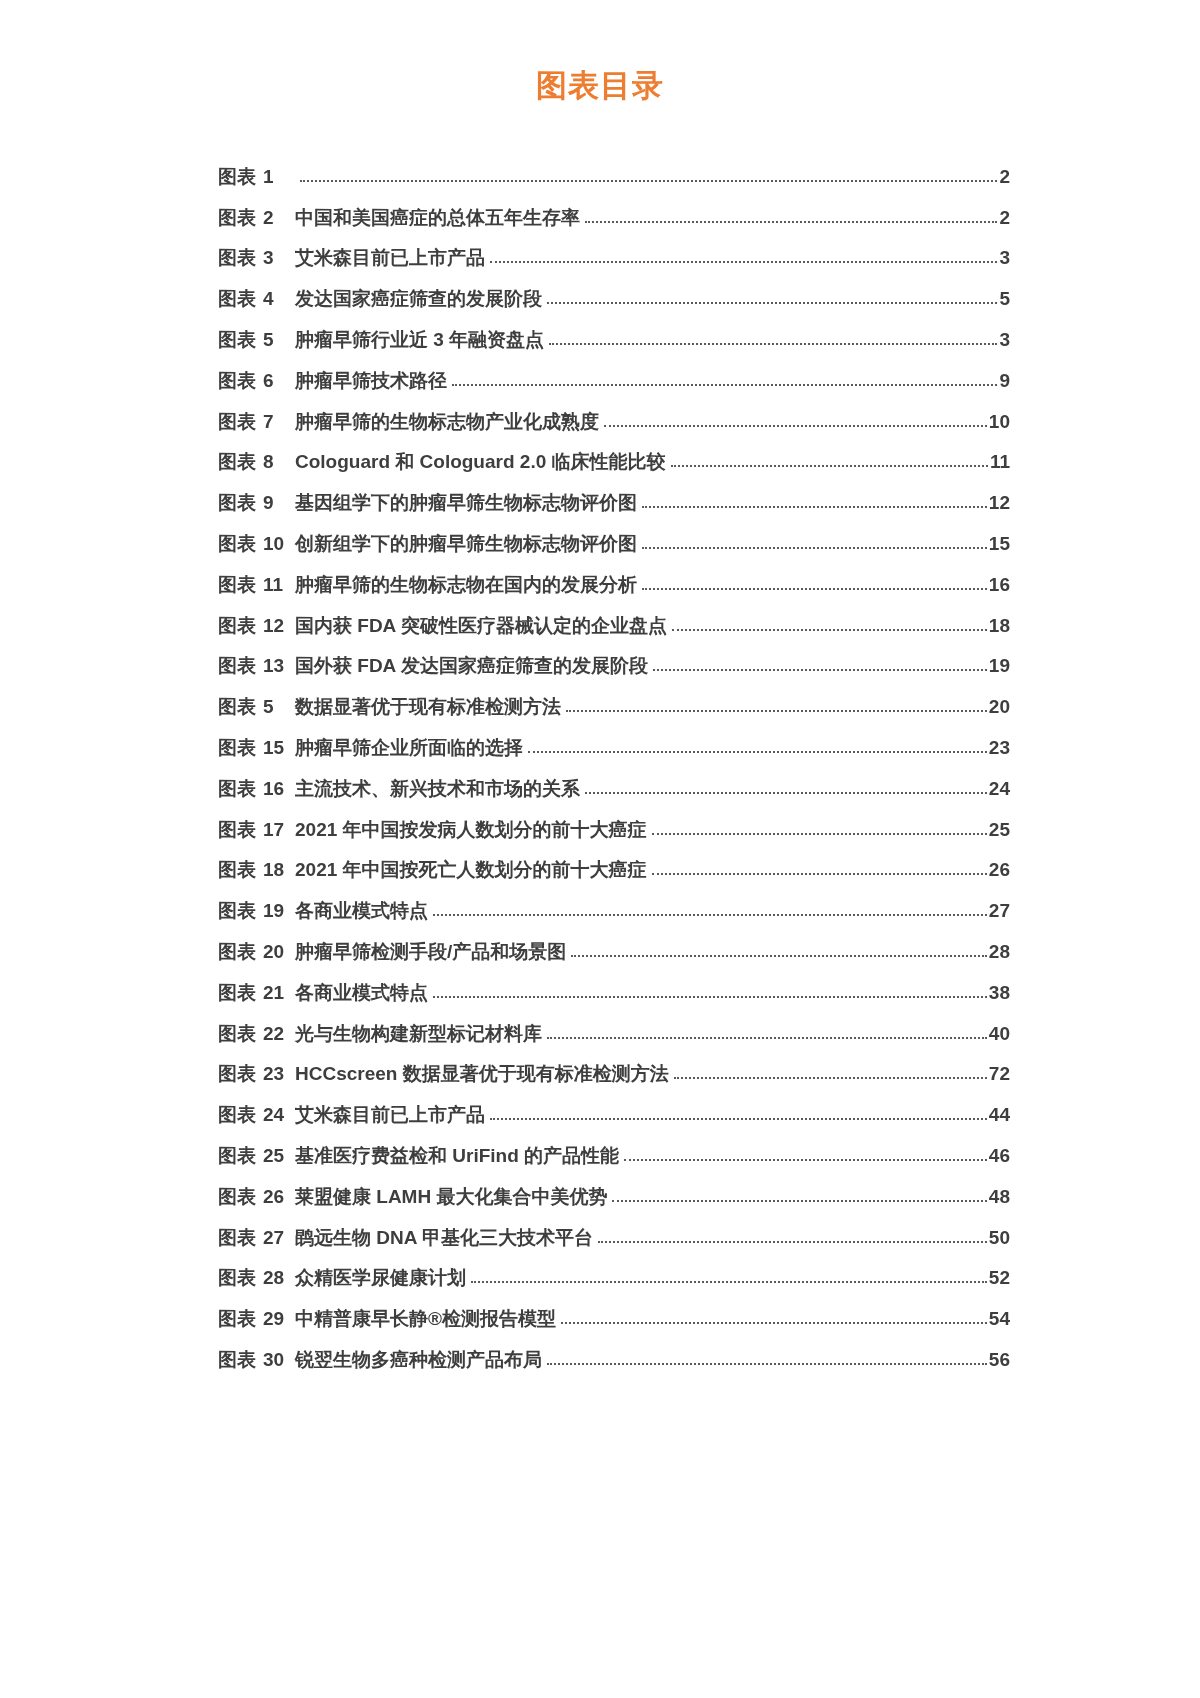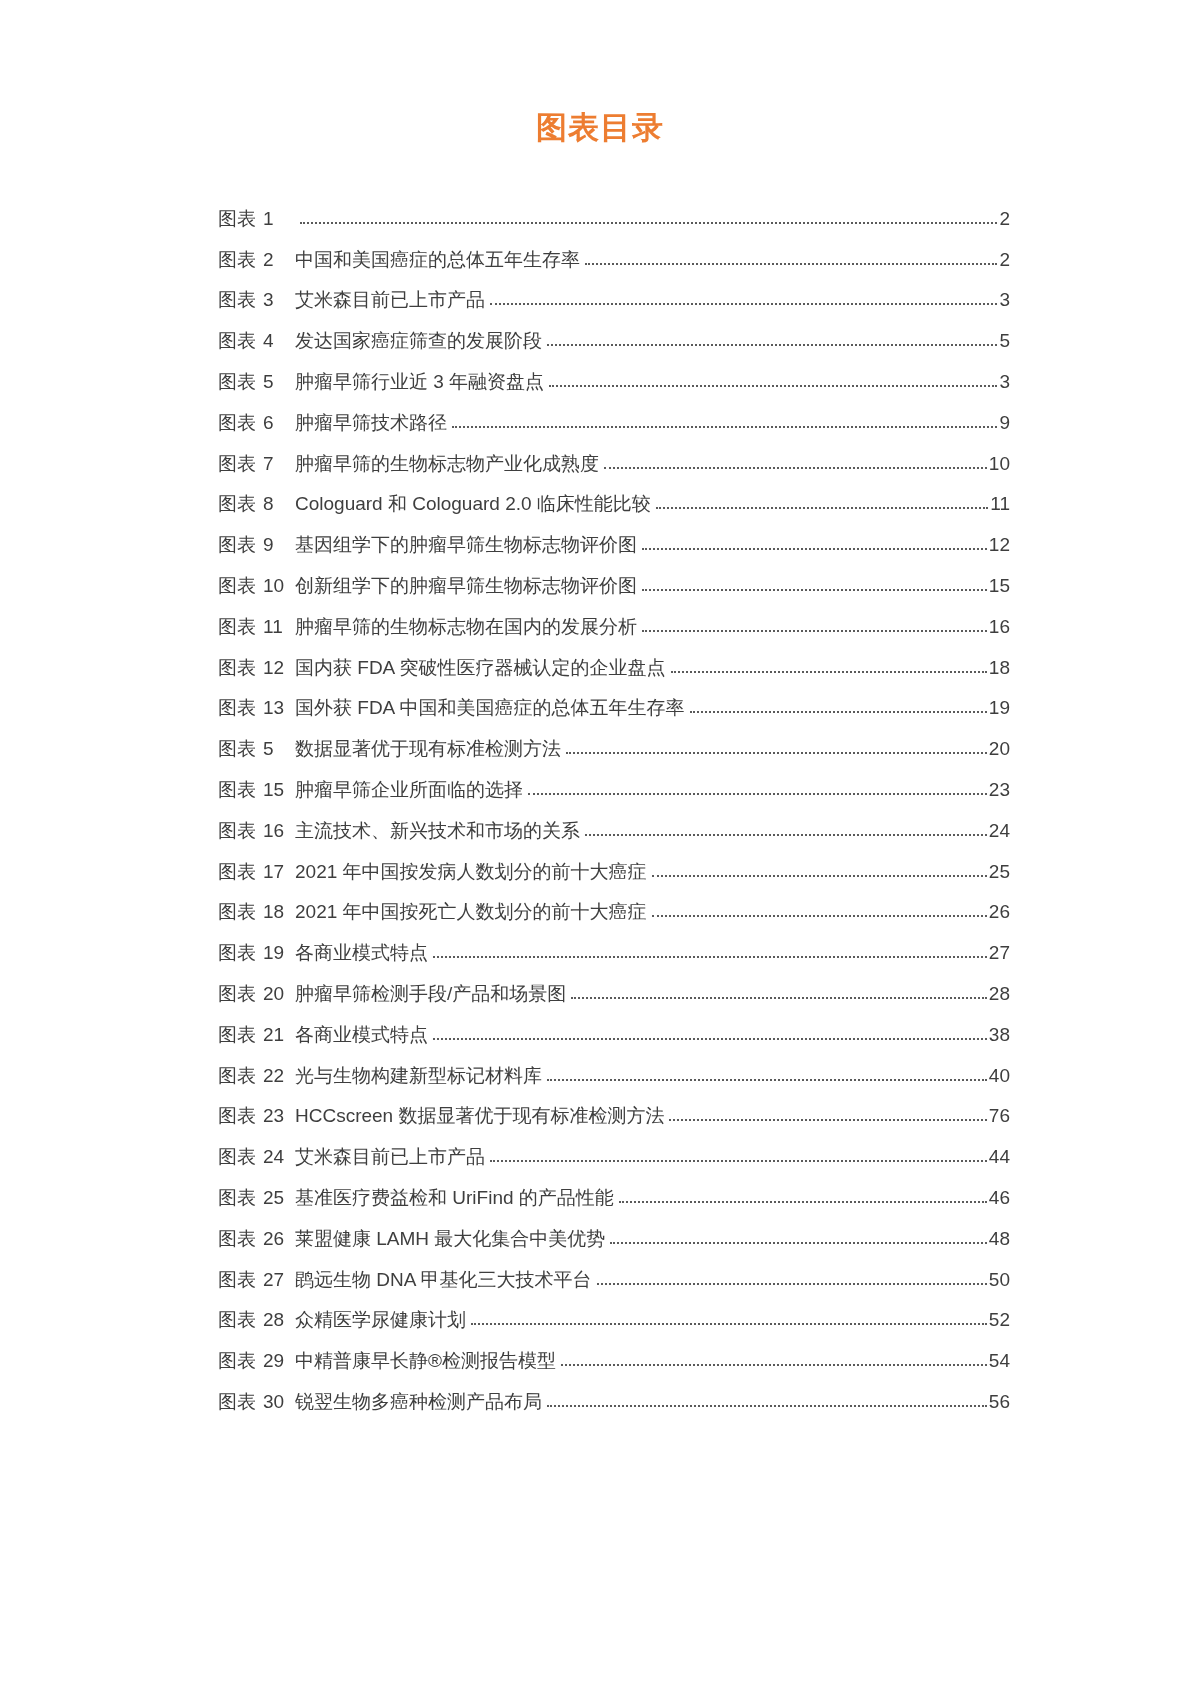--- a/index.html
+++ b/index.html
@@ -9,31 +9,32 @@
     color: #3e3e3e;
   }
   .page {
     position: relative;
     width: 1200px;
     height: 1698px;
     background: #ffffff;
     overflow: hidden;
   }
   .doc-title {
-    padding-top: 112px;
+    padding-top: 70px;
     text-align: center;
     font-size: 31px;
     font-weight: bold;
     letter-spacing: 1px;
     line-height: 1;
     color: #ED7D31;
   }
   .toc {
     margin: 52px 0 0 218px;
     width: 792px;
+    font-weight: bold;
   }
   .toc-row {
     display: flex;
     align-items: flex-end;
     height: 40.8px;
     box-sizing: border-box;
     padding-bottom: 8px;
     font-size: 19px;
     line-height: 1;
     cursor: default;
@@ -147,21 +148,21 @@
       <div class="toc-row">
     <span class="lbl">图表</span>
     <span class="num">12</span>
     <span class="ttl">国内获 FDA 突破性医疗器械认定的企业盘点</span>
     <span class="dots"></span>
     <span class="pg">18</span>
   </div>
       <div class="toc-row">
     <span class="lbl">图表</span>
     <span class="num">13</span>
-    <span class="ttl">国外获 FDA 中国和美国癌症的总体五年生存率</span>
+    <span class="ttl">国外获 FDA 发达国家癌症筛查的发展阶段</span>
     <span class="dots"></span>
     <span class="pg">19</span>
   </div>
       <div class="toc-row">
     <span class="lbl">图表</span>
     <span class="num">5</span>
     <span class="ttl">数据显著优于现有标准检测方法</span>
     <span class="dots"></span>
     <span class="pg">20</span>
   </div>
@@ -219,21 +220,21 @@
     <span class="num">22</span>
     <span class="ttl">光与生物构建新型标记材料库</span>
     <span class="dots"></span>
     <span class="pg">40</span>
   </div>
       <div class="toc-row">
     <span class="lbl">图表</span>
     <span class="num">23</span>
     <span class="ttl">HCCscreen 数据显著优于现有标准检测方法</span>
     <span class="dots"></span>
-    <span class="pg">76</span>
+    <span class="pg">72</span>
   </div>
       <div class="toc-row">
     <span class="lbl">图表</span>
     <span class="num">24</span>
     <span class="ttl">艾米森目前已上市产品</span>
     <span class="dots"></span>
     <span class="pg">44</span>
   </div>
       <div class="toc-row">
     <span class="lbl">图表</span>

